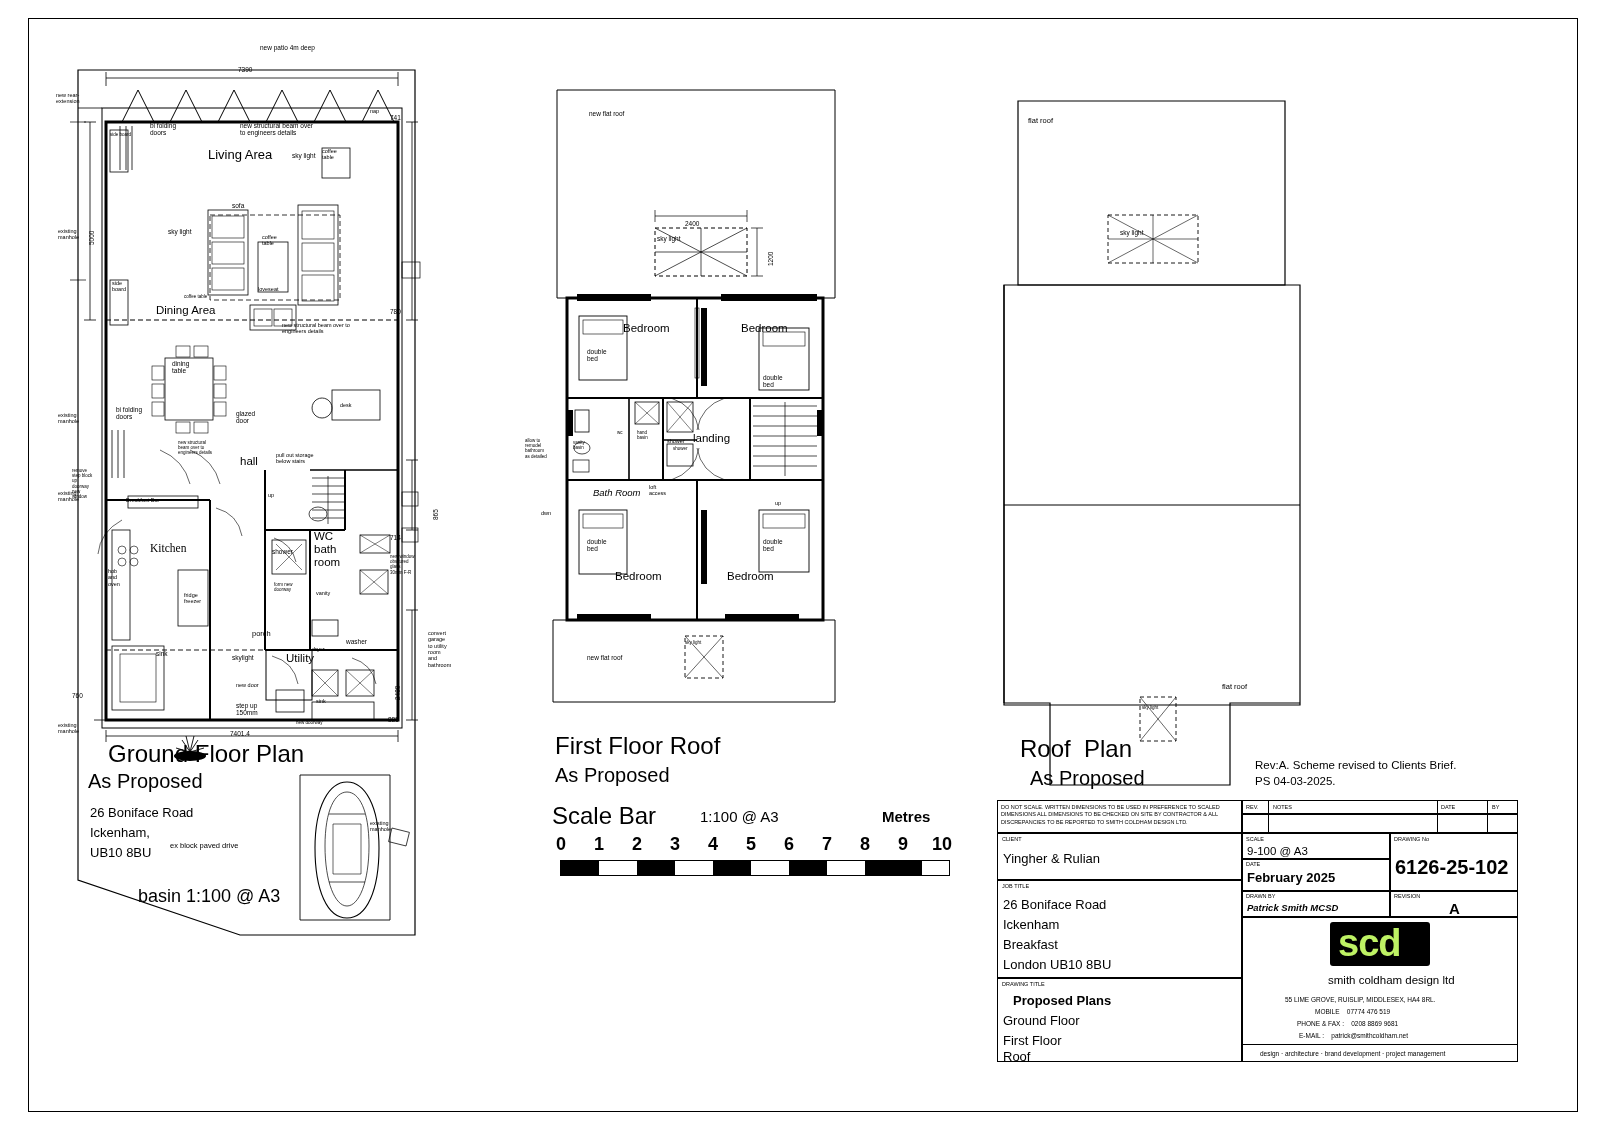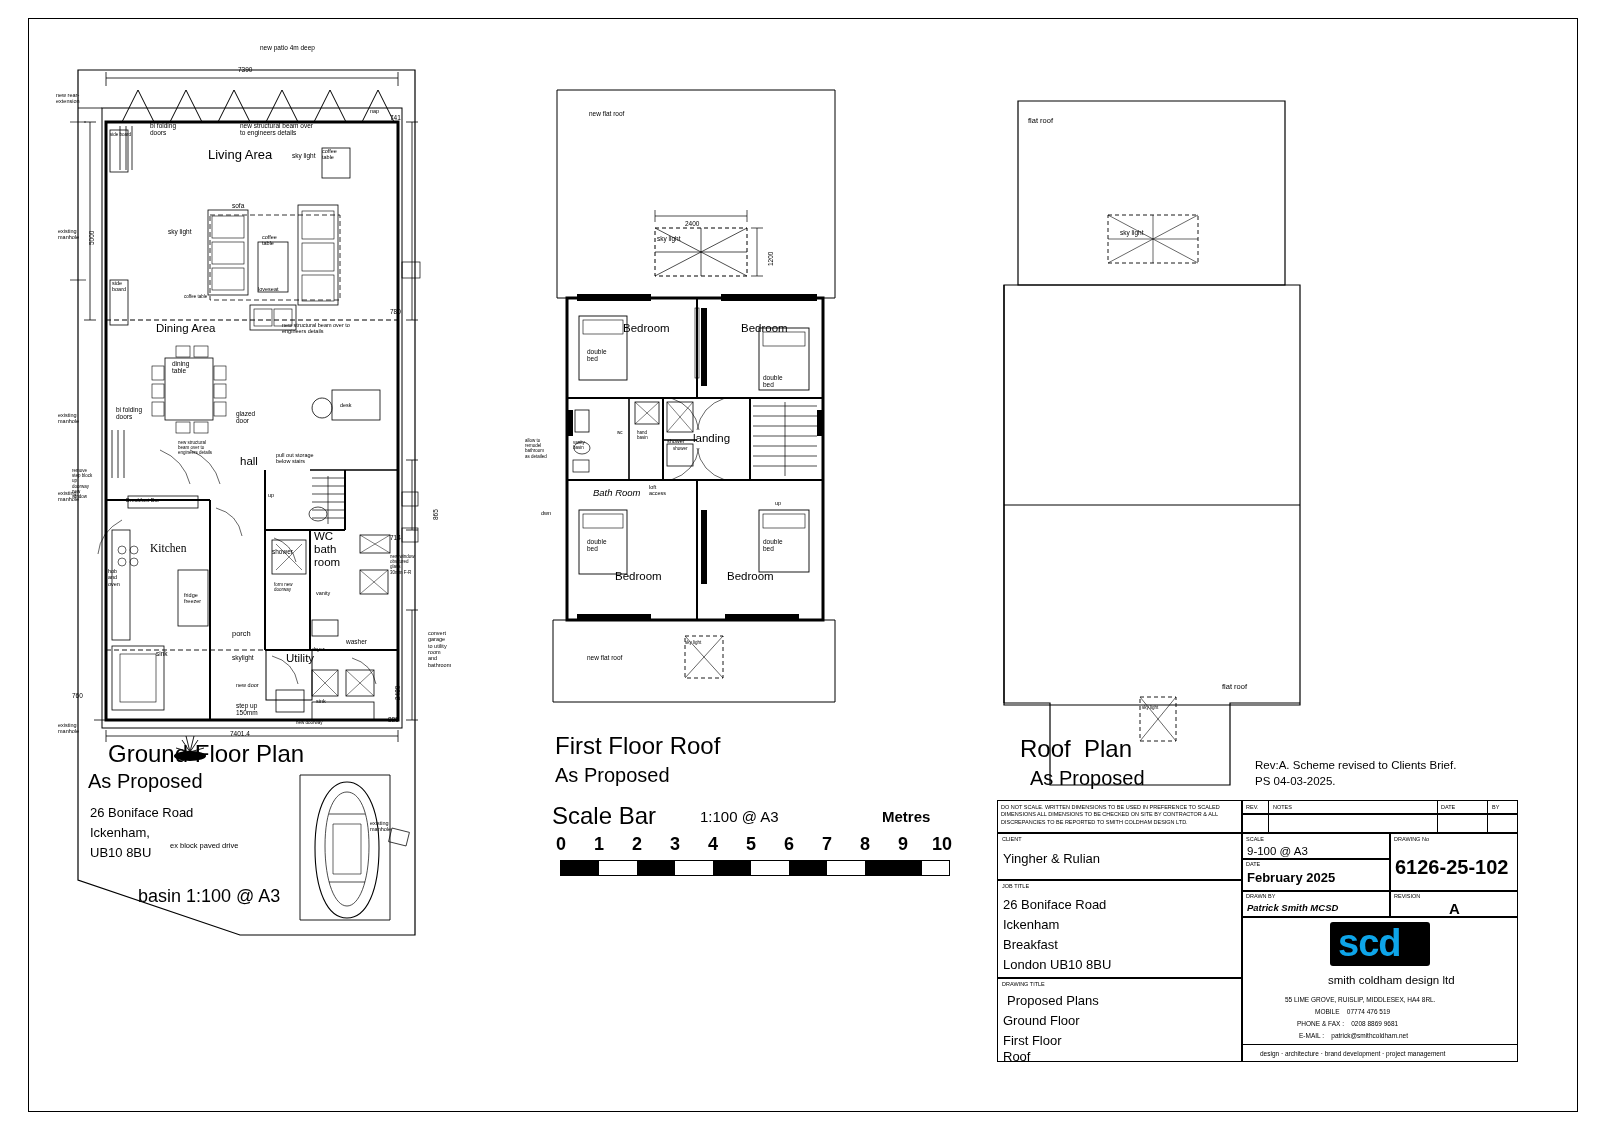--- a/index.html
+++ b/index.html
@@ -199,21 +199,21 @@
 table</div>
     <div class="txt t4" style="left:50px;top:102px;">side board</div>
     <div class="txt t6" style="left:172px;top:172px;">sofa</div>
     <div class="txt t6" style="left:108px;top:198px;">sky light</div>
     <div class="txt t5" style="left:202px;top:204px;">coffee
 table</div>
     <div class="txt t5" style="left:52px;top:250px;">side
 board</div>
     <div class="txt t5" style="left:198px;top:256px;">loveseat</div>
     <div class="txt t4" style="left:124px;top:264px;">coffee table</div>
-    <div class="txt t11" style="left:96px;top:292px;">Dining Area</div>
+    <div class="txt t11" style="left:96px;top:274px;">Dining Area</div>
     <div class="txt t5" style="left:222px;top:292px;">new structural beam over to
 engineers details</div>
     <div class="txt t6" style="left:112px;top:330px;">dining
 table</div>
     <div class="txt t5" style="left:-2px;top:382px;">existing
 manhole</div>
     <div class="txt t5" style="left:-2px;top:198px;">existing
 manhole</div>
     <div class="txt t6" style="left:56px;top:376px;">bi folding
 doors</div>
@@ -247,21 +247,21 @@
     <div class="txt t4" style="left:330px;top:524px;">new window
 obscured
 glass
 30mm F-R</div>
     <div class="txt t5" style="left:124px;top:562px;">fridge
 freezer</div>
     <div class="txt t4" style="left:214px;top:552px;">form new
 doorway</div>
     <div class="txt t5" style="left:256px;top:560px;">vanity</div>
     <div class="txt t6" style="left:96px;top:620px;">sink</div>
-    <div class="txt t7" style="left:172px;top:600px;">porch</div>
+    <div class="txt t7" style="left:192px;top:600px;">porch</div>
     <div class="txt t6" style="left:172px;top:624px;">skylight</div>
     <div class="txt t5" style="left:176px;top:652px;">new door</div>
     <div class="txt t5" style="left:252px;top:616px;">dryer</div>
     <div class="txt t6" style="left:286px;top:608px;">washer</div>
     <div class="txt t11" style="left:226px;top:622px;">Utility</div>
     <div class="txt t5" style="left:256px;top:668px;">sink</div>
     <div class="txt t6" style="left:176px;top:672px;">step up
 150mm</div>
     <div class="txt t4" style="left:236px;top:690px;">new doorway</div>
     <div class="txt t5" style="left:368px;top:600px;">convert
@@ -469,21 +469,21 @@
 
     <div class="tb" style="left:0;top:80px;width:245px;height:98px;"></div>
     <div class="txt t5" style="left:5px;top:83px;">JOB TITLE</div>
     <div class="txt t13" style="left:6px;top:98px;">26 Boniface Road</div>
     <div class="txt t13" style="left:6px;top:118px;">Ickenham</div>
     <div class="txt t13" style="left:6px;top:138px;">Breakfast</div>
     <div class="txt t13" style="left:6px;top:158px;">London UB10 8BU</div>
 
     <div class="tb" style="left:0;top:178px;width:245px;height:84px;"></div>
     <div class="txt t5" style="left:5px;top:181px;">DRAWING TITLE</div>
-    <div class="txt t13" style="left:10px;top:194px;">Proposed Plans</div>
+    <div class="txt t13" style="left:16px;top:194px;font-weight:bold;">Proposed Plans</div>
     <div class="txt t13" style="left:6px;top:214px;">Ground Floor</div>
     <div class="txt t13" style="left:6px;top:234px;">First Floor</div>
     <div class="txt t13" style="left:6px;top:250px;">Roof</div>
 
     <div class="tb" style="left:245px;top:33px;width:148px;height:26px;"></div>
     <div class="txt t5" style="left:249px;top:36px;">SCALE</div>
     <div class="txt t11" style="left:250px;top:45px;">9-100 @ A3</div>
 
     <div class="tb" style="left:245px;top:59px;width:148px;height:32px;"></div>
     <div class="txt t5" style="left:249px;top:61px;">DATE</div>
@@ -496,21 +496,21 @@
     <div class="tb" style="left:393px;top:33px;width:128px;height:58px;"></div>
     <div class="txt t5" style="left:397px;top:36px;">DRAWING No</div>
     <div class="txt t20 b" style="left:398px;top:56px;">6126-25-102</div>
 
     <div class="tb" style="left:393px;top:91px;width:128px;height:26px;"></div>
     <div class="txt t5" style="left:397px;top:93px;">REVISION</div>
     <div class="txt t15 b" style="left:452px;top:100px;">A</div>
 
     <div class="tb" style="left:245px;top:117px;width:276px;height:145px;"></div>
     <div class="abs" style="left:333px;top:122px;width:100px;height:44px;background:#000;border-radius:3px;">
-      <div class="txt" style="left:8px;top:0px;color:#0ea5e9;font-size:38px;font-weight:bold;letter-spacing:-1px;">scd</div>
+      <div class="txt" style="left:8px;top:0px;color:#bef264;font-size:38px;font-weight:bold;letter-spacing:-1px;">scd</div>
     </div>
     <div class="txt t11" style="left:331px;top:174px;">smith coldham design ltd</div>
     <div class="txt t6" style="left:288px;top:196px;">55 LIME GROVE, RUISLIP, MIDDLESEX, HA4 8RL.</div>
     <div class="txt t6" style="left:318px;top:208px;">MOBILE    07774 476 519</div>
     <div class="txt t6" style="left:300px;top:220px;">PHONE &amp; FAX :    0208 8869 9681</div>
     <div class="txt t6" style="left:302px;top:232px;">E-MAIL :    patrick@smithcoldham.net</div>
     <div class="ln" style="left:246px;top:244px;width:274px;height:1px;"></div>
     <div class="txt t6" style="left:263px;top:250px;">design · architecture · brand development · project management</div>
   </div>
 </div>

